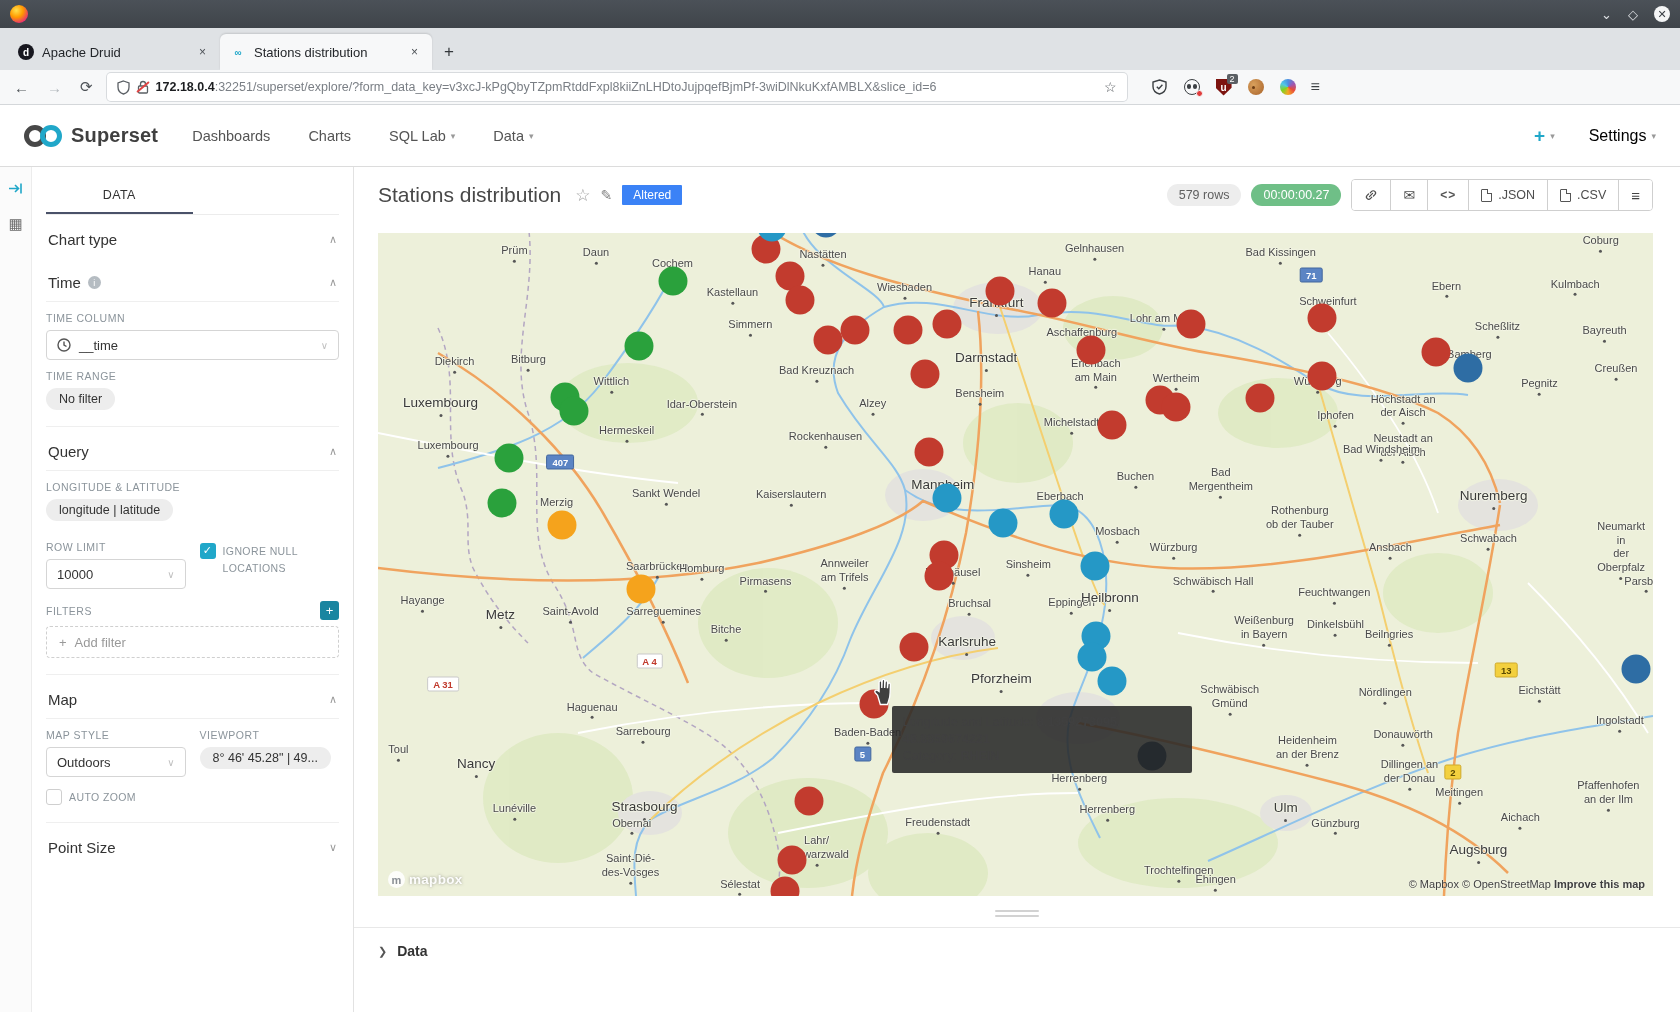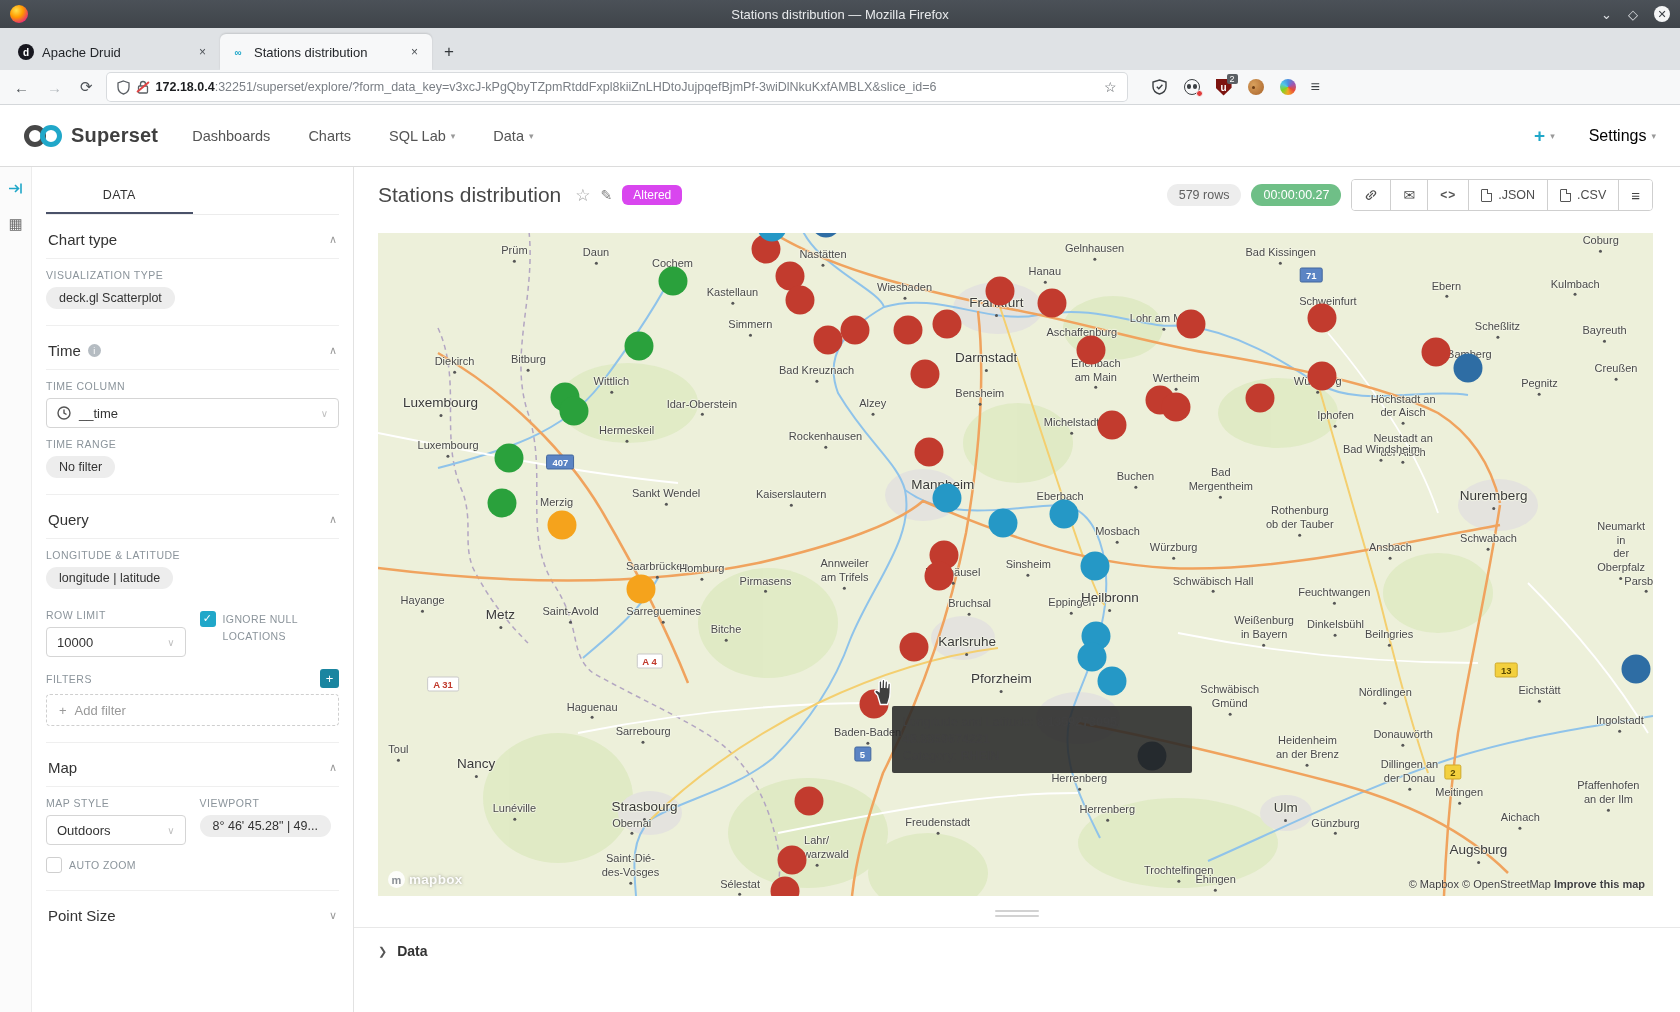--- a/index.html
+++ b/index.html
@@ -89,21 +89,21 @@
   .plus-sq { margin-left:auto; width:19px; height:19px; background:#1a85a0; border-radius:3px; color:#fff; font-size:13px; display:flex; align-items:center; justify-content:center; }
   .add-filter { border:1px dashed #cfcfcf; border-radius:4px; height:32px; display:flex; align-items:center; padding:0 12px; color:#999; font-size:13px; gap:8px; margin-top:6px; }
   .info-i { width:13px; height:13px; border-radius:50%; background:#b5bcc2; color:#fff; font-size:9px; display:inline-flex; align-items:center; justify-content:center; margin-left:7px; font-style:normal; }
 
   
   .main { flex:1; position:relative; min-width:0; }
   .chart-header { height:56px; display:flex; align-items:center; padding:0 27px 0 24px; gap:10px; }
   .chart-title { font-size:21px; color:#484848; margin-right:4px; }
   .star-ico { color:#9e9e9e; font-size:17px; }
   .edit-ico { color:#7d7d7d; font-size:14px; }
-  .badge-altered { background:#d946ef; color:#fff; font-size:12px; padding:3px 11px; border-radius:6px; }
+  .badge-altered { background:#3b82f6; color:#fff; font-size:12px; padding:3px 11px; border-radius:1px; }
   .header-right { margin-left:auto; display:flex; align-items:center; gap:10px; }
   .pill-rows { background:#ededed; color:#5f5f5f; font-size:12.5px; padding:4px 12px; border-radius:12px; }
   .pill-timer { background:#6fbf87; color:#fff; font-size:12.5px; padding:4px 12px; border-radius:12px; }
   .btn-group { display:flex; border:1px solid #cfcfcf; border-radius:4px; overflow:hidden; }
   .bg-item { height:30px; display:flex; align-items:center; padding:0 12px; border-left:1px solid #cfcfcf; color:#4d4d4d; font-size:12.5px; gap:6px; background:#fff; }
   .bg-item:first-child { border-left:none; }
   .envelope { font-size:14px; }
   .code-glyph { font-size:12px; letter-spacing:1px; font-weight:bold; color:#555; }
   .menu-trigram { font-size:15px; color:#444; }
   .file-ico { width:11px; height:13px; border:1.2px solid #555; border-radius:1px; position:relative; }
@@ -134,21 +134,20 @@
   .drag-handle i { display:block; height:2px; background:#d2d2d2; border-radius:1px; margin:3px 0; }
   .data-section { border-top:1px solid #e8e8e8; margin-top:10px; padding:15px 24px; display:flex; align-items:center; gap:10px; }
   .data-chev { font-size:11px; color:#555; }
   .data-title { font-size:14px; font-weight:bold; color:#333; }
 </style>
 </head>
 <body>
 
 <div class="titlebar">
   <div class="ff-logo"></div>
-  <div class="win-title">Stations distribution — Mozilla Firefox</div>
   <div class="win-controls">
     <span class="win-glyph">⌄</span>
     <span class="win-glyph">◇</span>
     <span class="win-close">✕</span>
   </div>
 </div>
 
 <div class="tabbar">
   <div class="tab">
     <span class="fav fav-druid">d</span>
@@ -257,24 +256,20 @@
   </div>
 
   <div class="controls">
     <div class="ptabs">
       <div class="ptab">DATA</div>
     </div>
 
     <div class="sec-head">
       <span>Chart type</span>
       <span class="chev">∧</span>
-    </div>
-    <div class="sec-body sec-top-line">
-      <div class="ctl-label">VISUALIZATION TYPE</div>
-      <span class="pill">deck.gl Scatterplot</span>
     </div>
 
     <div class="sec-head">
       <span>Time</span>
       <span class="info-i">i</span>
       <span class="chev">∧</span>
     </div>
     <div class="sec-body sec-top-line">
       <div class="ctl-label">TIME COLUMN</div>
       <div class="sel">

